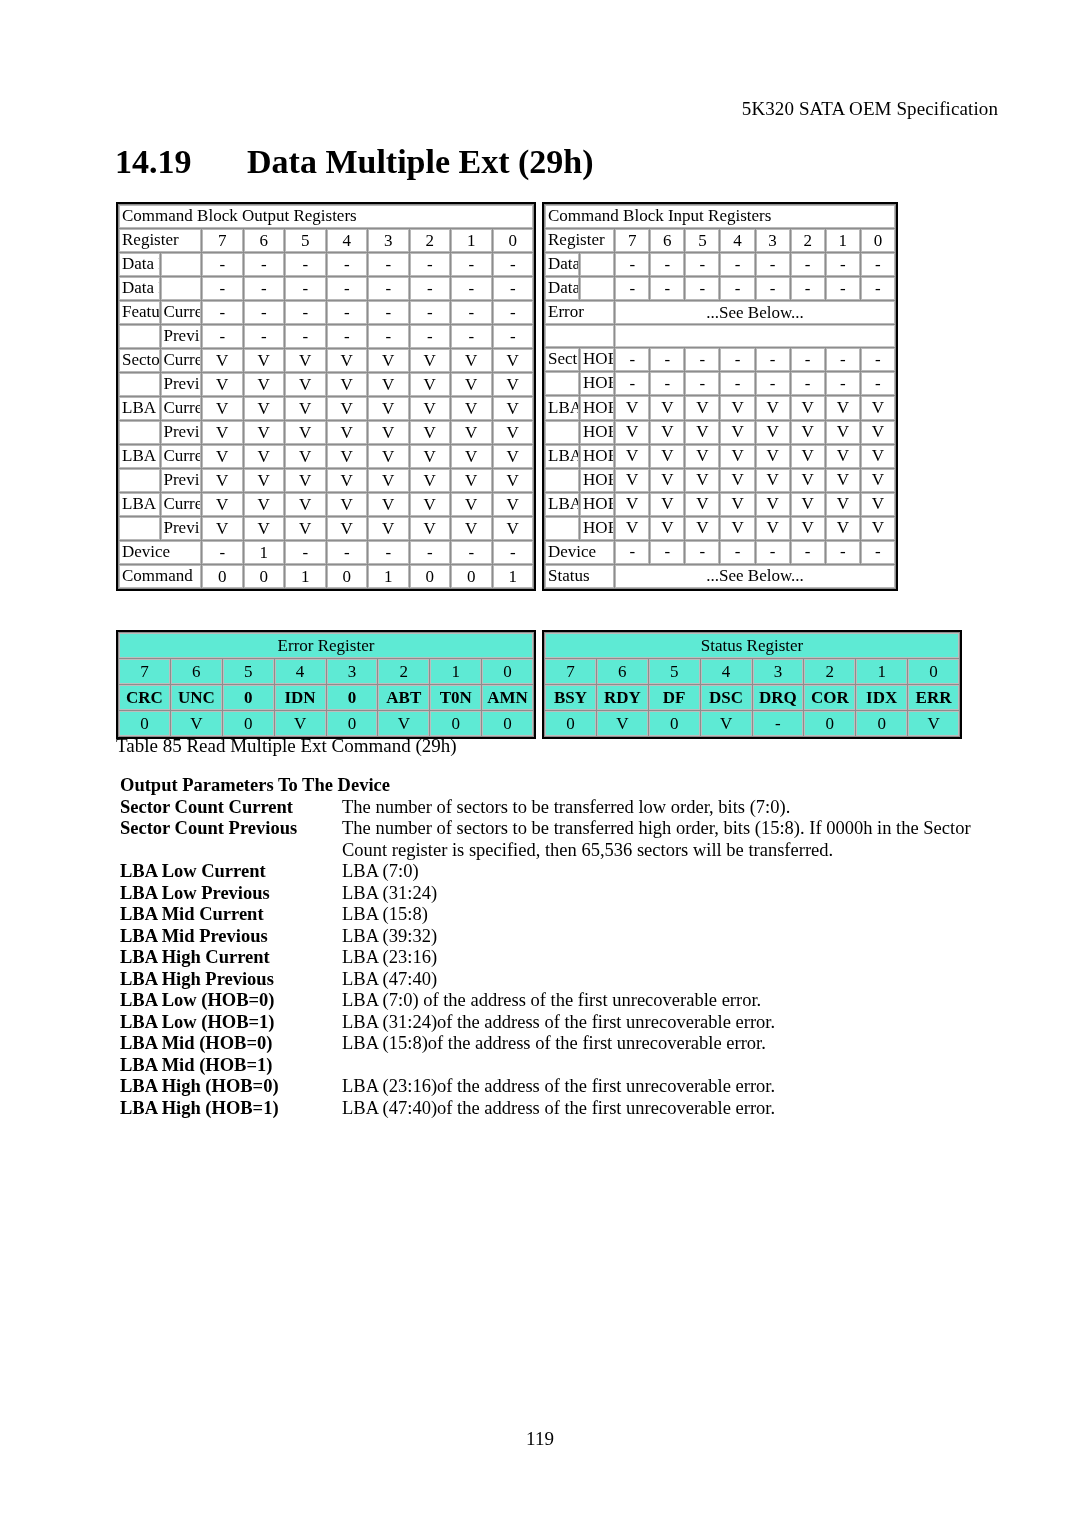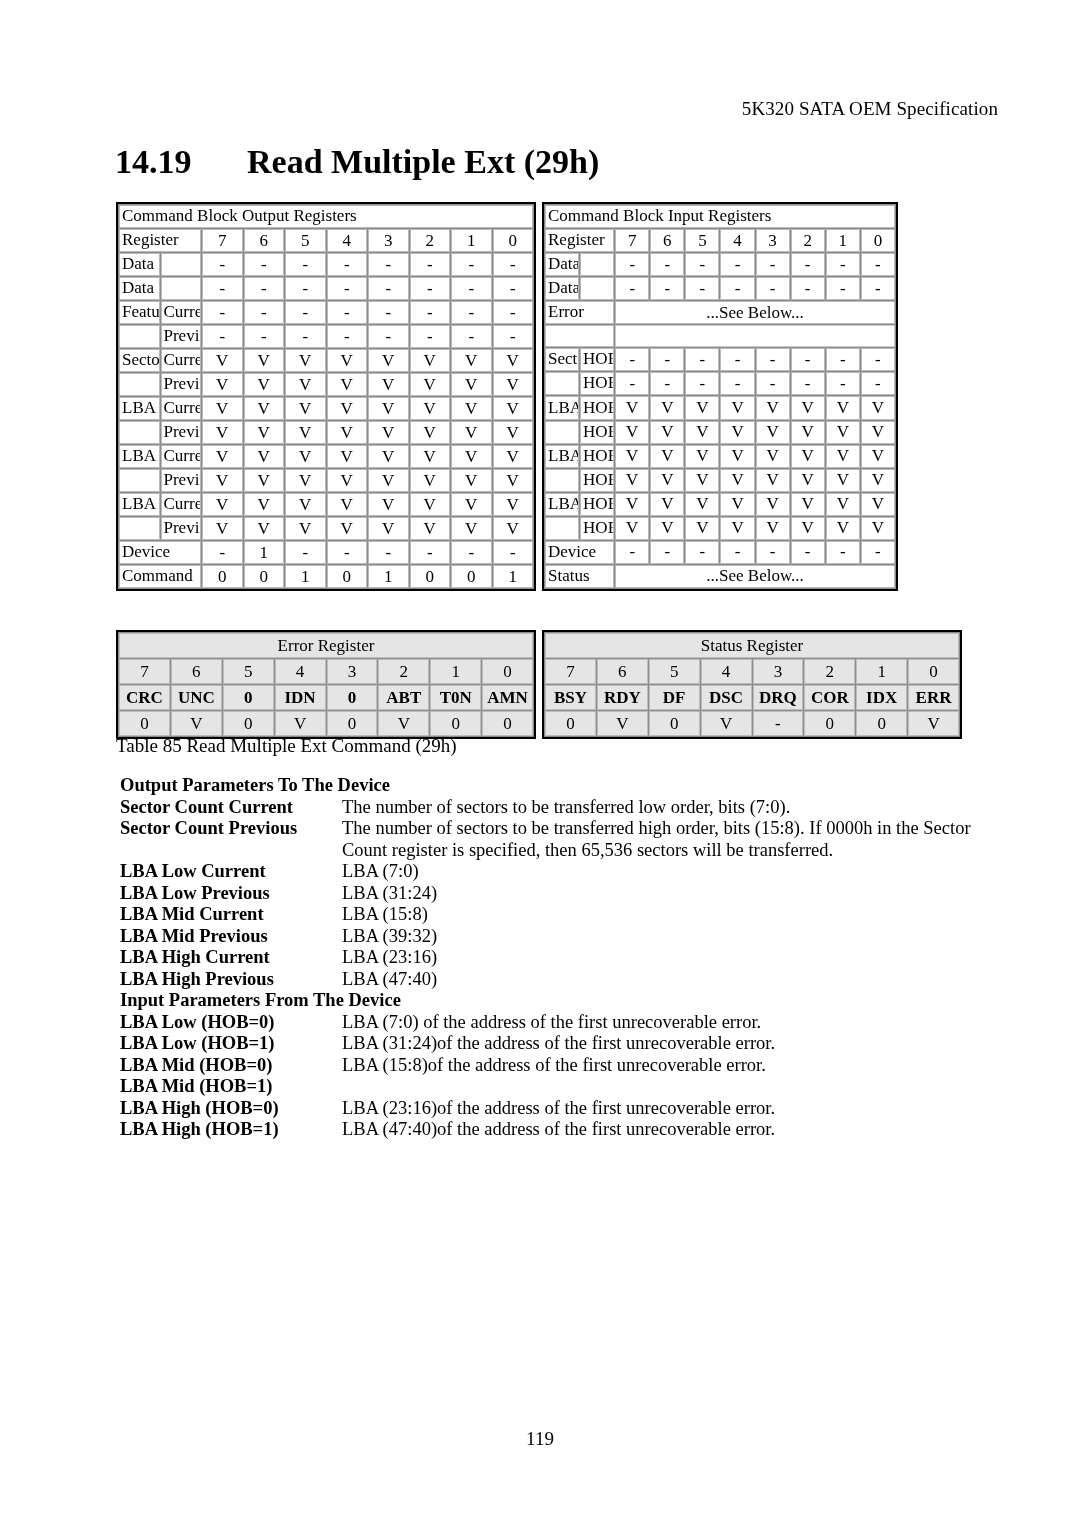--- a/index.html
+++ b/index.html
@@ -102,21 +102,21 @@
   .bitstable {
     border: 2px solid #000;
     border-collapse: separate;
     border-spacing: 1px;
     background: #8d8d8d;
     table-layout: fixed;
     width: 420px;
     font-size: 17px;
   }
   .bitstable td {
-    background: #e5e5e5;
+    background: #5eead4;
     border: 1px solid #bdbdbd;
     height: 22px;
     line-height: 23px;
     text-align: center;
     padding: 0;
     vertical-align: middle;
     white-space: nowrap;
   }
   .bitstable td.title { font-size: 17px; }
   .bitstable td.mnem { font-weight: bold; }
@@ -170,21 +170,21 @@
     font-size: 19px;
   }
 </style>
 </head>
 <body>
 
 <div class="page">
 
   <div class="doc-header">5K320 SATA OEM Specification</div>
 
-  <div class="section-title"><span class="num">14.19</span><span>Read Multiple Ext (29h)</span></div>
+  <div class="section-title"><span class="num">14.19</span><span>Data Multiple Ext (29h)</span></div>
 
   <div class="reg-wrap">
     <table class="halftable" id="outer-table">
       <tbody id="outer-body">
           <tr>
             <td class="hdr" colspan="10">Command Block Output Registers</td>
           </tr>
           <tr>
             <td class="namewide" colspan="2">Register</td>
             <td class="bit">7</td>
@@ -636,21 +636,20 @@
         </div>
         <div class="row">
           <span class="term">LBA High Current</span>
           <span class="desc">LBA (23:16)</span>
         </div>
         <div class="row">
           <span class="term">LBA High Previous</span>
           <span class="desc">LBA (47:40)</span>
         </div>
       </div>
-    <div class="grouphead">Input Parameters From The Device</div>
     <div id="input-param-rows">
         <div class="row">
           <span class="term">LBA Low (HOB=0)</span>
           <span class="desc">LBA (7:0) of the address of the first unrecoverable error.</span>
         </div>
         <div class="row">
           <span class="term">LBA Low (HOB=1)</span>
           <span class="desc">LBA (31:24)of the address of the first unrecoverable error.</span>
         </div>
         <div class="row">

